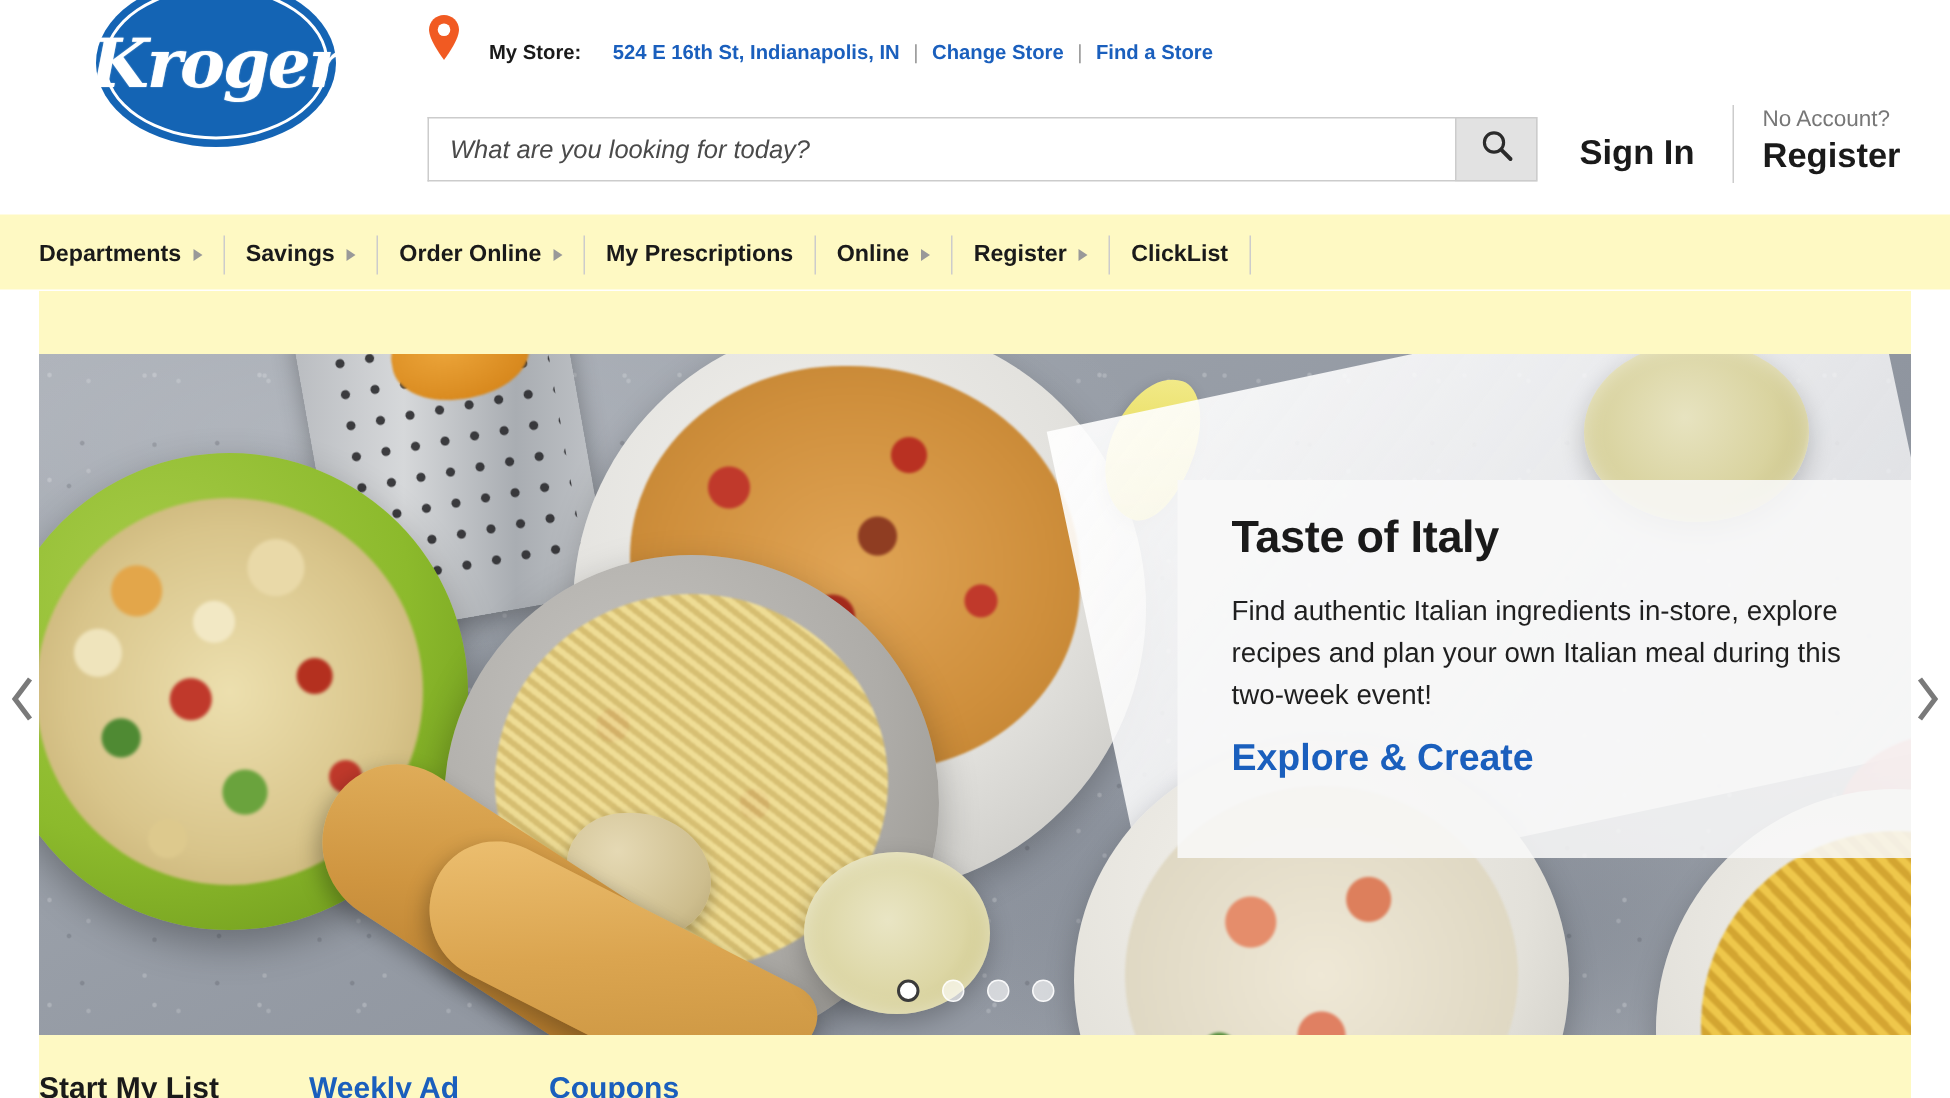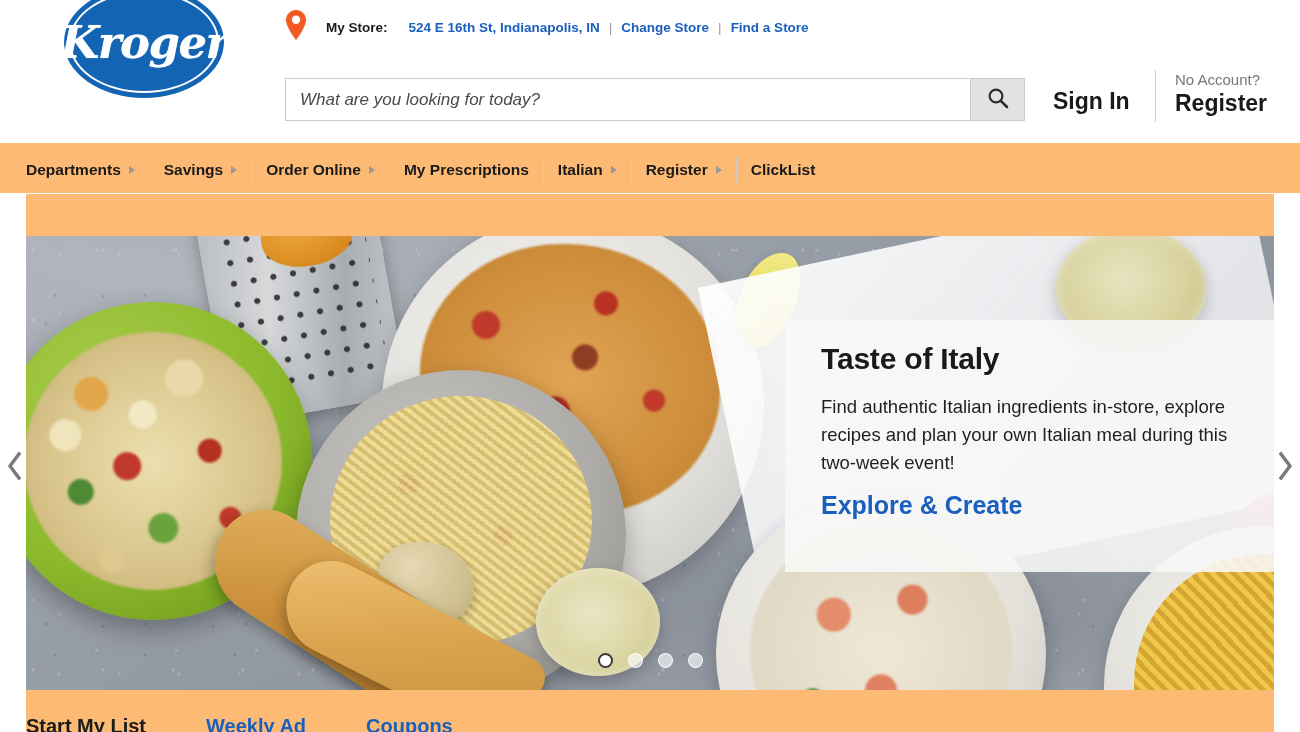--- a/index.html
+++ b/index.html
@@ -9,21 +9,21 @@
     height: 732px;
     overflow: hidden;
     background: #ffffff;
     font-family: "Liberation Sans", sans-serif;
   }
 
   #page {
     position: relative;
     width: 1300px;
     height: 732px;
-    background: #fdba74;
+    background: #fef9c3;
   }
 
   
   #header {
     position: absolute;
     left: 0; top: 0;
     width: 1300px;
     height: 143px;
     background: #ffffff;
   }
@@ -65,21 +65,21 @@
     text-shadow: 0 0 1px rgba(255,255,255,0.6);
   }
 
   
   #store-row {
     position: absolute;
     left: 286px;
     top: 20px;
     height: 22px;
     display: flex;
-    align-items: flex-start;
+    align-items: flex-end;
     font-size: 13.5px;
     font-weight: bold;
     white-space: nowrap;
   }
   .pin-icon {
     position: absolute;
     left: 286px;
     top: 10px;
     width: 20px;
     height: 30px;
@@ -616,21 +616,21 @@
         <span class="nav-arrow"></span>
       </div>
       <div class="nav-item">
         <span class="nav-label">Order Online</span>
         <span class="nav-arrow"></span>
       </div>
       <div class="nav-item">
         <span class="nav-label">My Prescriptions</span>
       </div>
       <div class="nav-item">
-        <span class="nav-label">Italian</span>
+        <span class="nav-label">Online</span>
         <span class="nav-arrow"></span>
       </div>
       <div class="nav-item">
         <span class="nav-label">Register</span>
         <span class="nav-arrow"></span>
       </div>
       <div class="nav-item">
         <span class="nav-label">ClickList</span>
       </div>
     </div>

